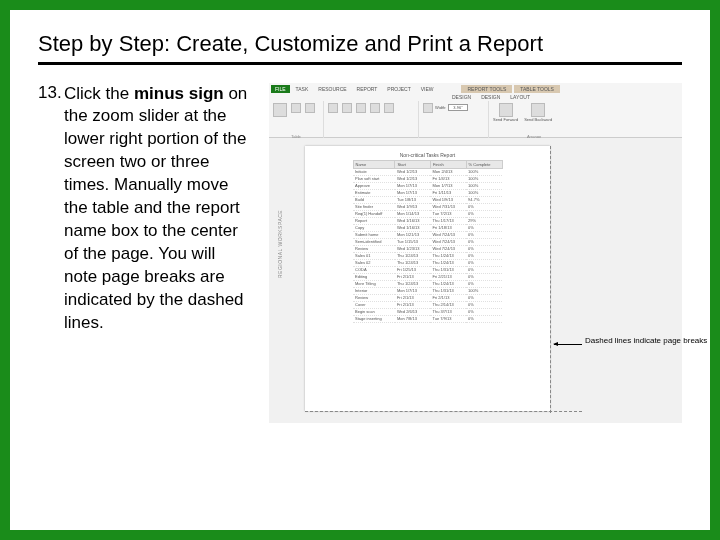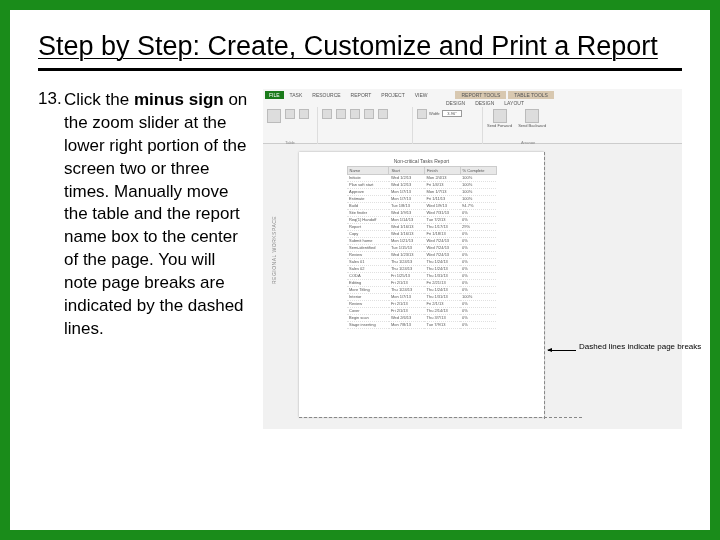--- a/index.html
+++ b/index.html
@@ -11,38 +11,37 @@
     padding: 10px;
   }
   .slide {
     width: 100%;
     height: 100%;
     background: #fff;
     padding: 20px 28px;
     position: relative;
   }
   .title {
-    font-size: 27px;
+    font-size: 22px;
     font-weight: 400;
     color: #000;
     line-height: 1.25;
     margin-bottom: 4px;
-    text-decoration: underline;
     text-decoration-thickness: 1px;
     text-underline-offset: 3px;
   }
   .title-rule {
     border: none;
     border-top: 3px solid #000;
     margin-top: 4px;
     margin-bottom: 18px;
   }
   .content {
     display: flex;
-    gap: 10px;
+    gap: 16px;
   }
   .text-col {
     width: 215px;
     flex-shrink: 0;
   }
   .step-num {
     display: inline-block;
     width: 26px;
     vertical-align: top;
     font-size: 17px;

